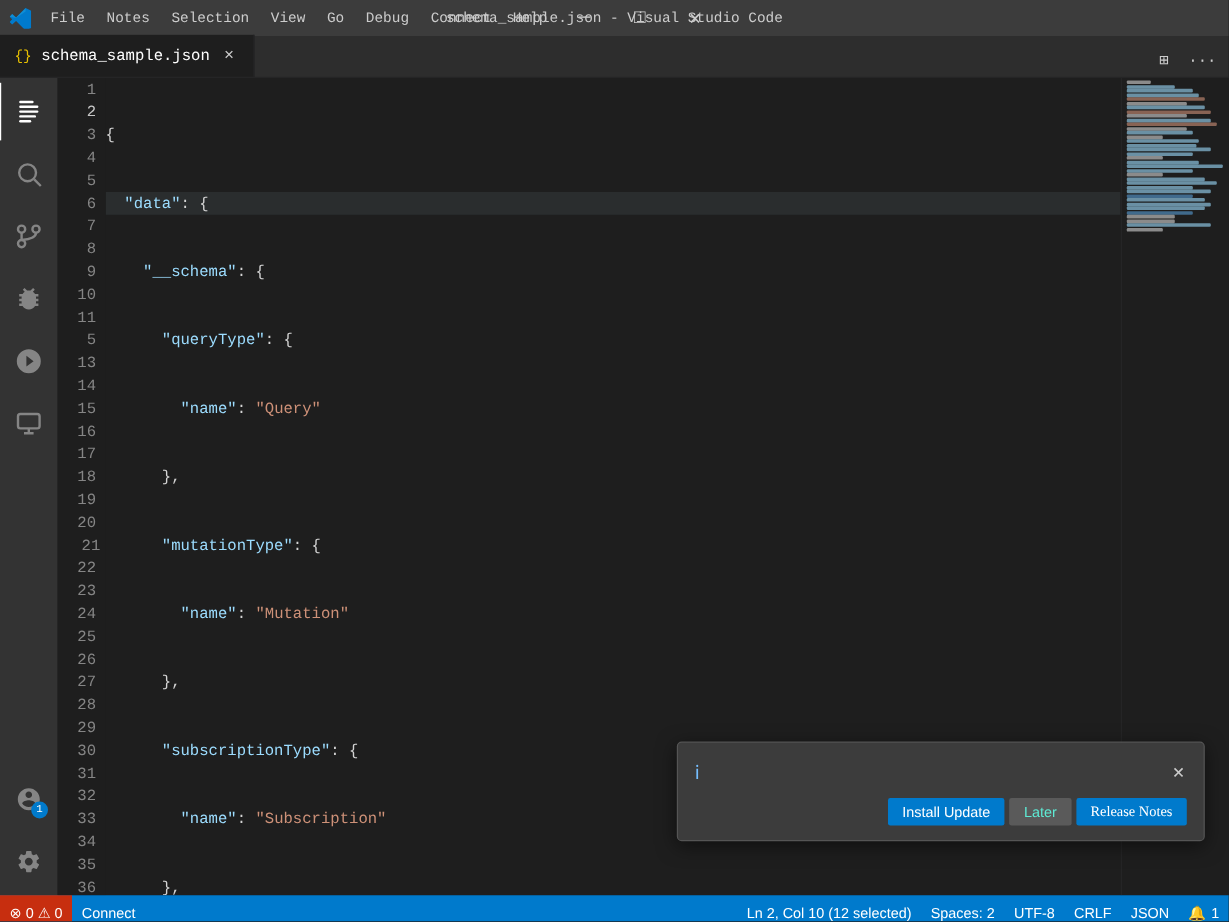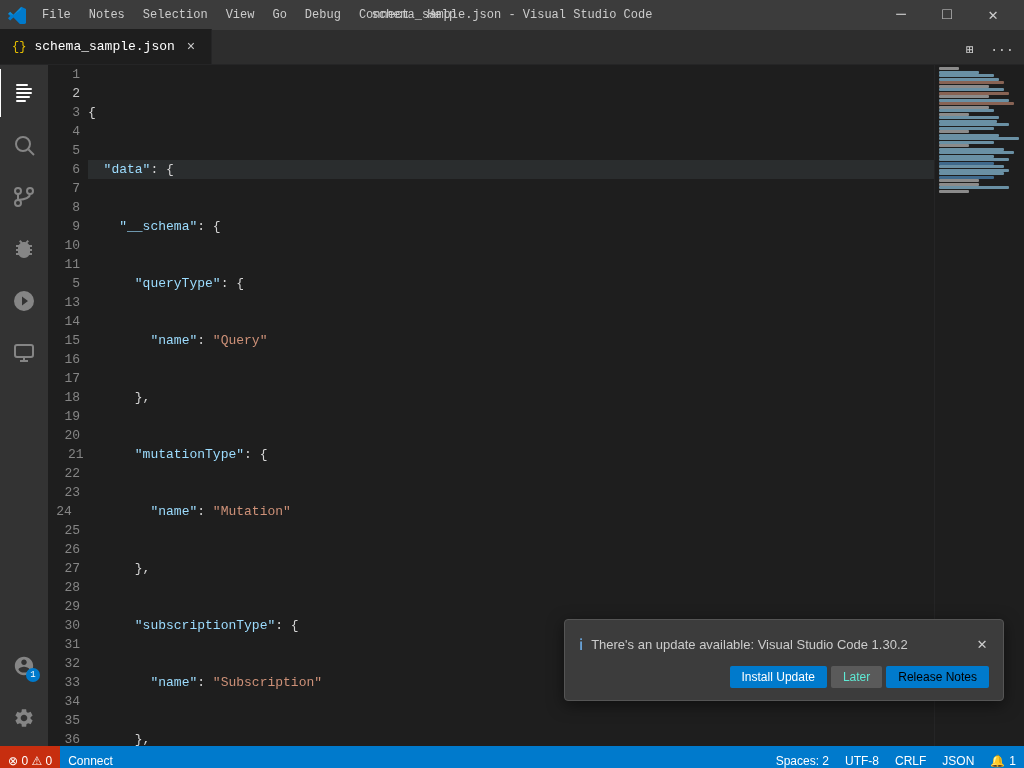--- a/index.html
+++ b/index.html
@@ -12,21 +12,20 @@
       overflow: hidden;
       font-size: 13px;
     }
 
     
     #title-bar {
       background: #3c3c3c;
       height: 30px;
       display: flex;
       align-items: center;
-      justify-content: space-between;
       padding: 0 8px;
       user-select: none;
     }
     #title-bar-left {
       display: flex;
       align-items: center;
       gap: 8px;
     }
     .vscode-logo {
       width: 18px;
@@ -284,21 +283,22 @@
       background: #007acc;
       color: white;
     }
     .notif-btn.secondary {
       background: #5a5a5a;
       color: #5eead4;
       text-align: center;
     }
     .notif-btn.accent {
       background: #007acc;
-      color: #000000;
+      color: #ffffff;
+      font-family: Liberation Serif, serif;
     }
 
     
     #status-bar {
       height: 22px;
       background: #007acc;
       display: flex;
       align-items: center;
       font-size: 12px;
       color: white;
@@ -445,21 +445,21 @@
         <div style="height:19px;line-height:19px;">14</div>
         <div style="height:19px;line-height:19px;">15</div>
         <div style="height:19px;line-height:19px;">16</div>
         <div style="height:19px;line-height:19px;">17</div>
         <div style="height:19px;line-height:19px;">18</div>
         <div style="height:19px;line-height:19px;">19</div>
         <div style="height:19px;line-height:19px;">20</div>
         <div style="height:19px;line-height:19px;margin-left:20px;">21</div>
         <div style="height:19px;line-height:19px;">22</div>
         <div style="height:19px;line-height:19px;">23</div>
-        <div style="height:19px;line-height:19px;text-align:center;">24</div>
+        <div style="height:19px;line-height:19px;">24</div>
         <div style="height:19px;line-height:19px;">25</div>
         <div style="height:19px;line-height:19px;">26</div>
         <div style="height:19px;line-height:19px;">27</div>
         <div style="height:19px;line-height:19px;">28</div>
         <div style="height:19px;line-height:19px;text-align:right;">29</div>
         <div style="height:19px;line-height:19px;">30</div>
         <div style="height:19px;line-height:19px;">31</div>
         <div style="height:19px;line-height:19px;">32</div>
         <div style="height:19px;line-height:19px;">33</div>
         <div style="height:19px;line-height:19px;">34</div>
@@ -544,21 +544,20 @@
           <div class="mini-line" style="background:#d4d4d4;width:40px;"></div>
           <div class="mini-line" style="background:#9cdcfe;width:70px;"></div>
           <div class="mini-line" style="background:#d4d4d4;width:30px;"></div>
         </div>
       </div>
 
       <div id="notification">
         <div id="notification-header">
           <div id="notification-text">
             <span class="info-icon">ℹ</span>
-            <span>There's an update available: Visual Studio Code 1.30.2</span>
           </div>
           <span class="notif-close">✕</span>
         </div>
         <div id="notification-buttons">
           <button class="notif-btn primary">Install Update</button>
           <button class="notif-btn secondary">Later</button>
           <button class="notif-btn accent">Release Notes</button>
         </div>
       </div>
     </div>
@@ -569,20 +568,23 @@
   <div class="status-left">
     <div class="status-item status-errors">
       <span>⊗ 0 ⚠ 0</span>
     </div>
     <div class="status-item">
       <span>Connect</span>
     </div>
   </div>
   <div class="status-right">
     <div class="status-item">
+      <span>Ln 2, Col 10 (12 selected)</span>
+    </div>
+    <div class="status-item">
       <span>Spaces: 2</span>
     </div>
     <div class="status-item">
       <span>UTF-8</span>
     </div>
     <div class="status-item">
       <span>CRLF</span>
     </div>
     <div class="status-item">
       <span>JSON</span>

